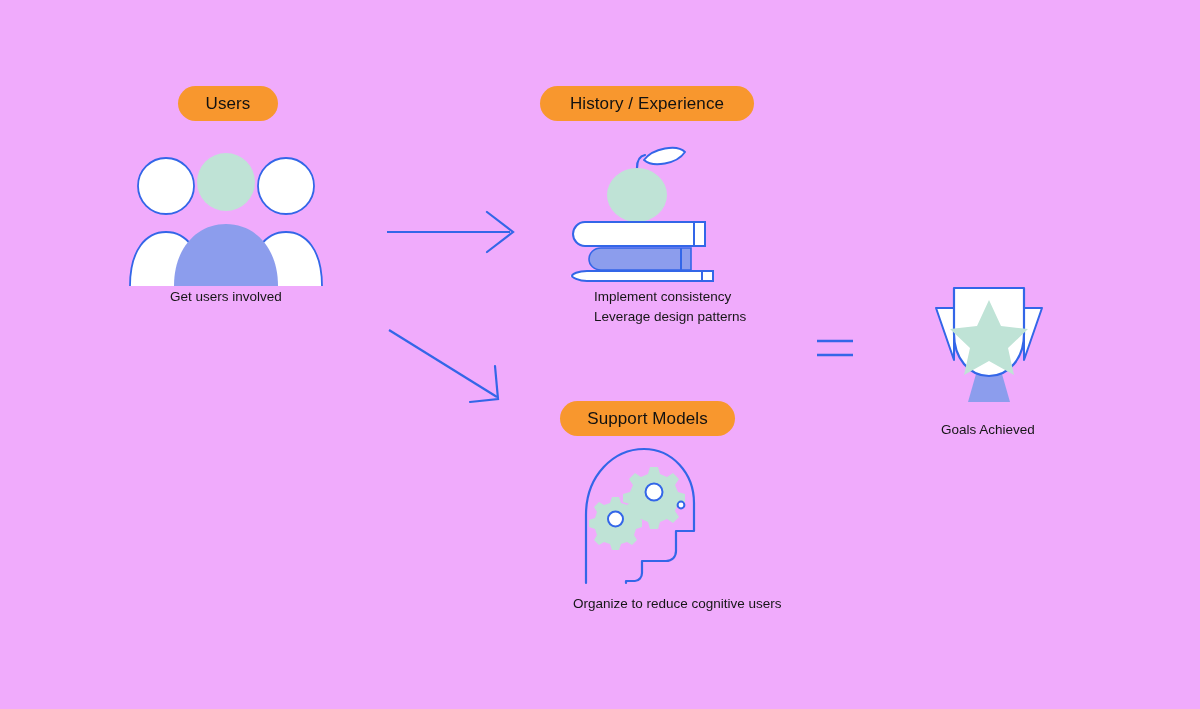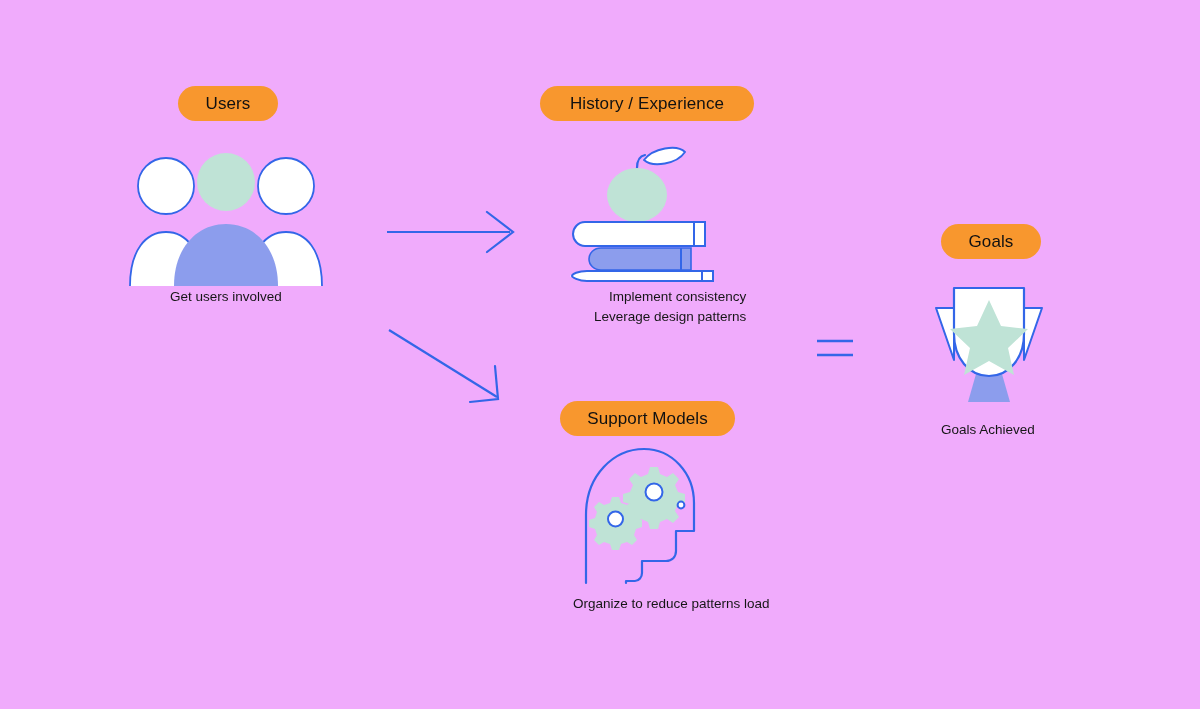--- a/index.html
+++ b/index.html
@@ -43,21 +43,20 @@
   .pill-goals            { left: 941px; top: 224px; width: 100px; height: 35px; }
 
   
   .caption {
     position: absolute;
     color: #161616;
     font-size: 13.5px;
     line-height: 20px;
     font-family: "Liberation Sans", sans-serif;
     white-space: nowrap;
-    text-align: right;
   }
   .cap-users   { left: 170px; top: 287px; }
   .cap-history { left: 594px; top: 287px; }
   .cap-mental  { left: 573px; top: 594px; }
   .cap-goals   { left: 941px; top: 420px; }
   .caption .line { display: block; }
 
   
   .icon-svg {
     position: absolute;
@@ -144,24 +143,23 @@
 
     <g>
       <path d="M44 54 h7 l2 6 6 2 5-3 5 5 -3 5 2 6 6 2 v7 l-6 2 -2 6 3 5 -5 5 -5-3 -6 2 -2 6 h-7 l-2-6 -6-2 -5 3 -5-5 3-5 -2-6 -6-2 v-7 l6-2 2-6 -3-5 5-5 5 3 6-2 z" fill="#BFE3D6"></path>
       <circle cx="47.5" cy="76" r="7.5" fill="#ffffff" stroke="#3366E8" stroke-width="2"></circle>
     </g>
 
     <circle cx="113" cy="62" r="3.4" fill="#ffffff" stroke="#3366E8" stroke-width="2"></circle>
   </svg>
 
   <div class="caption cap-mental">
-    <span class="line">Organize to reduce patterns load</span>
+    <span class="line">Organize to reduce cognitive users</span>
   </div>
 
-  <div class="pill pill-goals">Goals</div>
 
   <svg class="icon-svg ico-trophy" width="162" height="124" viewBox="0 0 162 124">
 
     <path d="M28 26 L46 26 L46 78 Z" fill="#ffffff" stroke="#3366E8" stroke-width="2" stroke-linejoin="round"></path>
 
     <path d="M134 26 L116 26 L116 78 Z" fill="#ffffff" stroke="#3366E8" stroke-width="2" stroke-linejoin="round"></path>
 
     <path d="M68 92 L94 92 L102 120 L60 120 Z" fill="#8C9DED"></path>
 
     <path d="M46 6 L116 6 L116 52 C116 76 101 94 81 94 C61 94 46 76 46 52 Z" fill="#ffffff" stroke="#3366E8" stroke-width="2.2" stroke-linejoin="round"></path>

